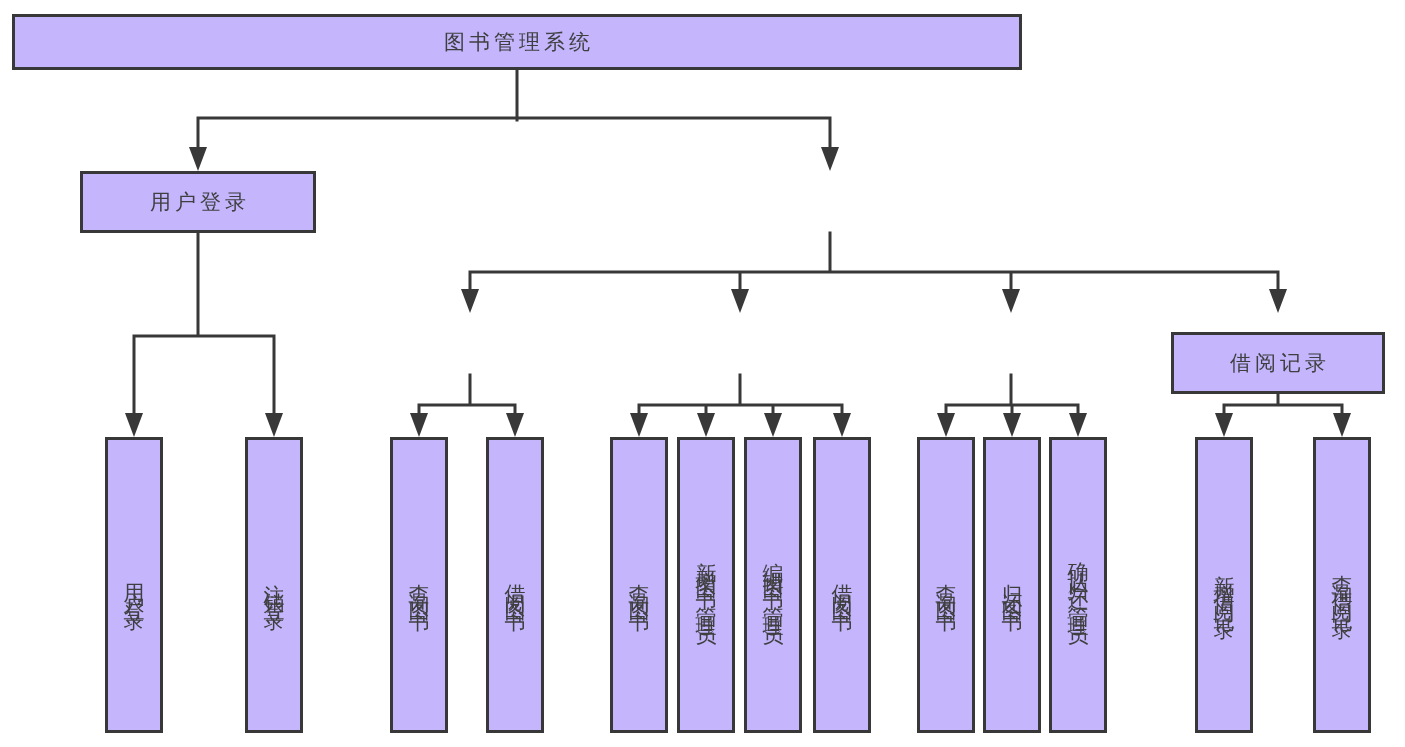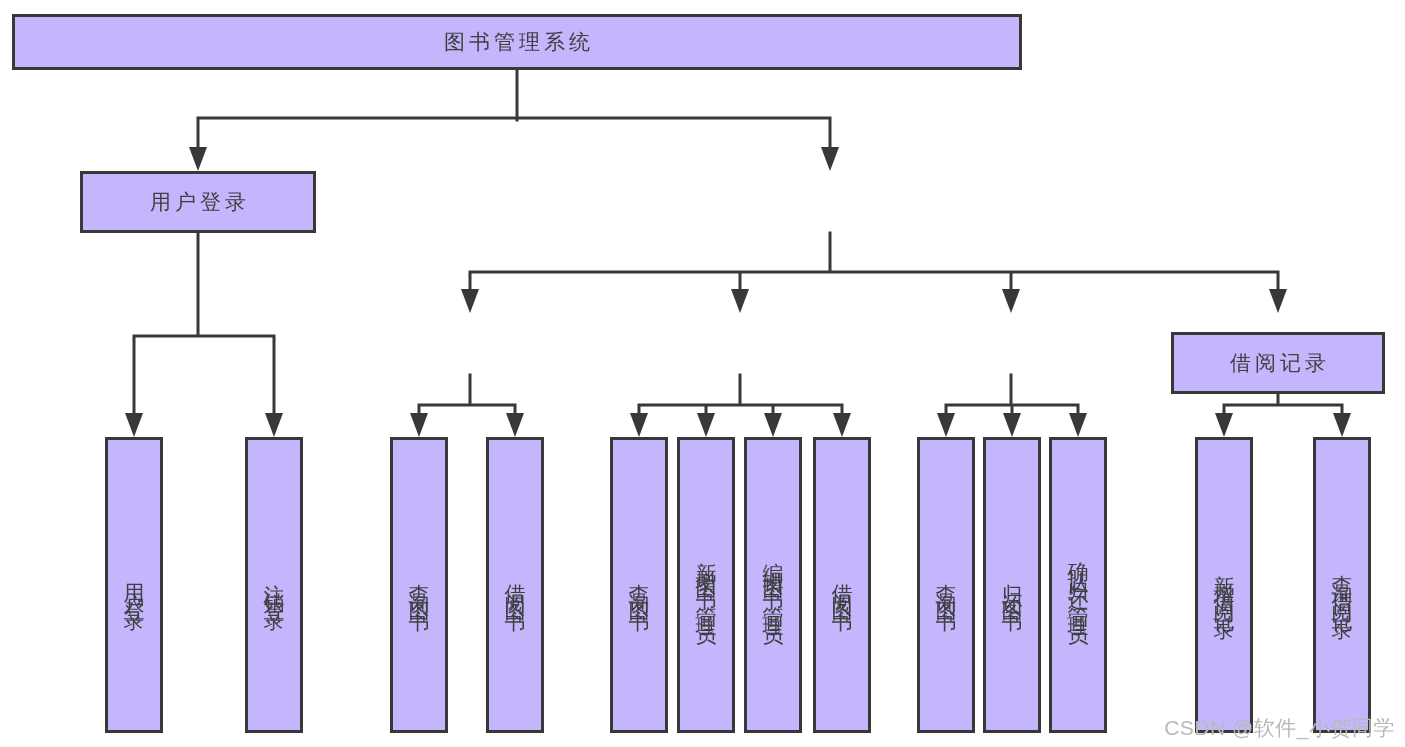--- a/index.html
+++ b/index.html
@@ -151,15 +151,14 @@
     <span>确认归还（管理员）</span>
   </div>
 
   <div class="vnode" style="left:1195px; top:437px; width:58px; height:296px;">
     <span>新增借阅记录</span>
   </div>
   <div class="vnode" style="left:1313px; top:437px; width:58px; height:296px;">
     <span>查询借阅记录</span>
   </div>
 
-  <div class="watermark">CSDN @软件_小贺同学</div>
 
 </div>
 
 </body></html>

